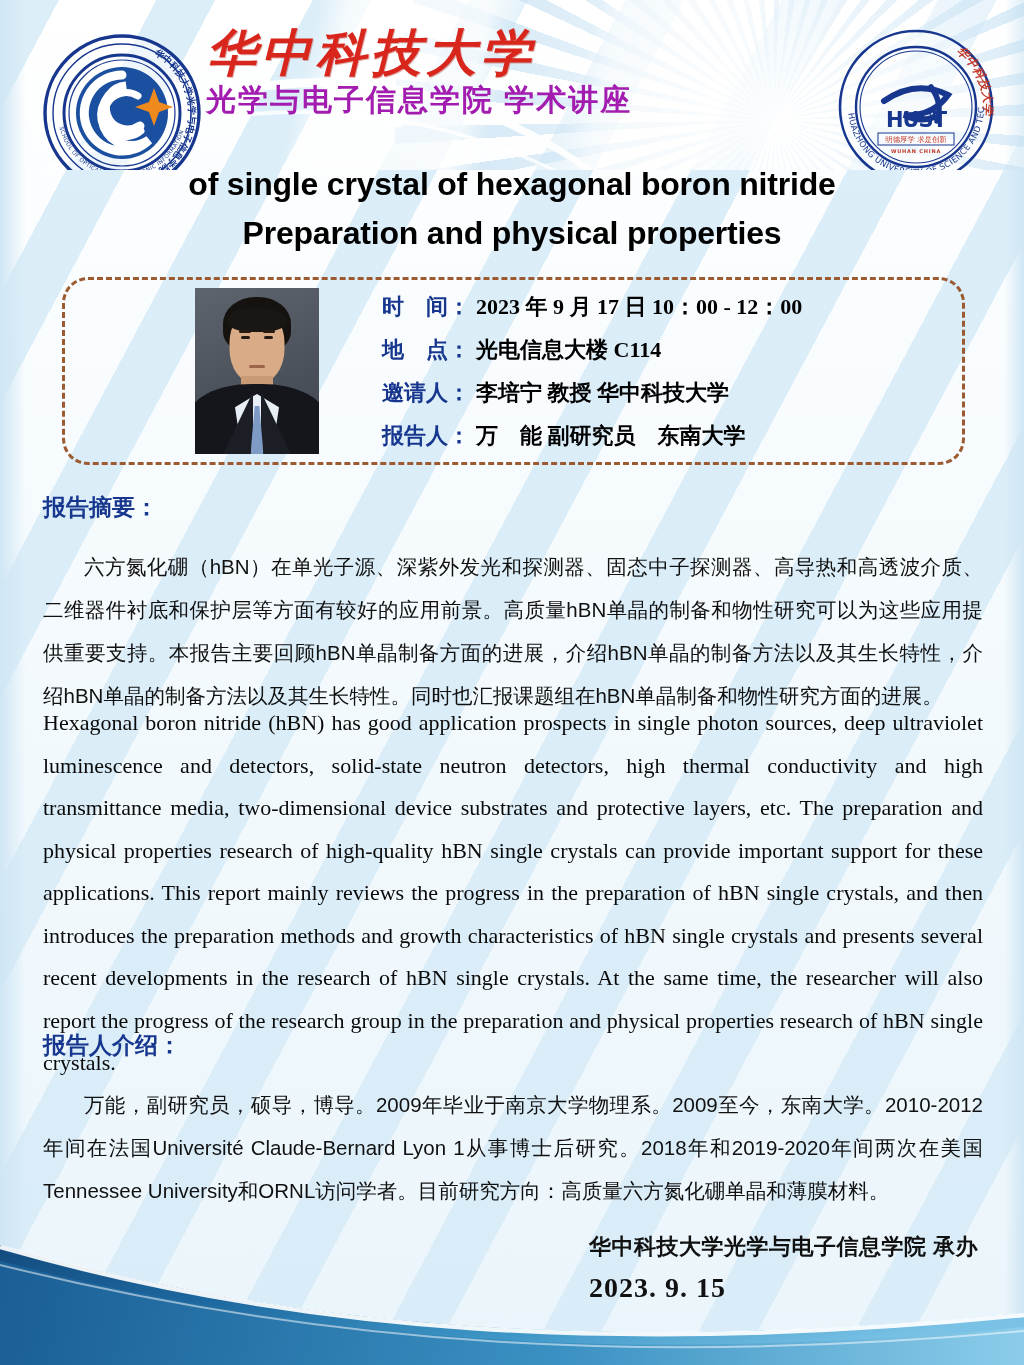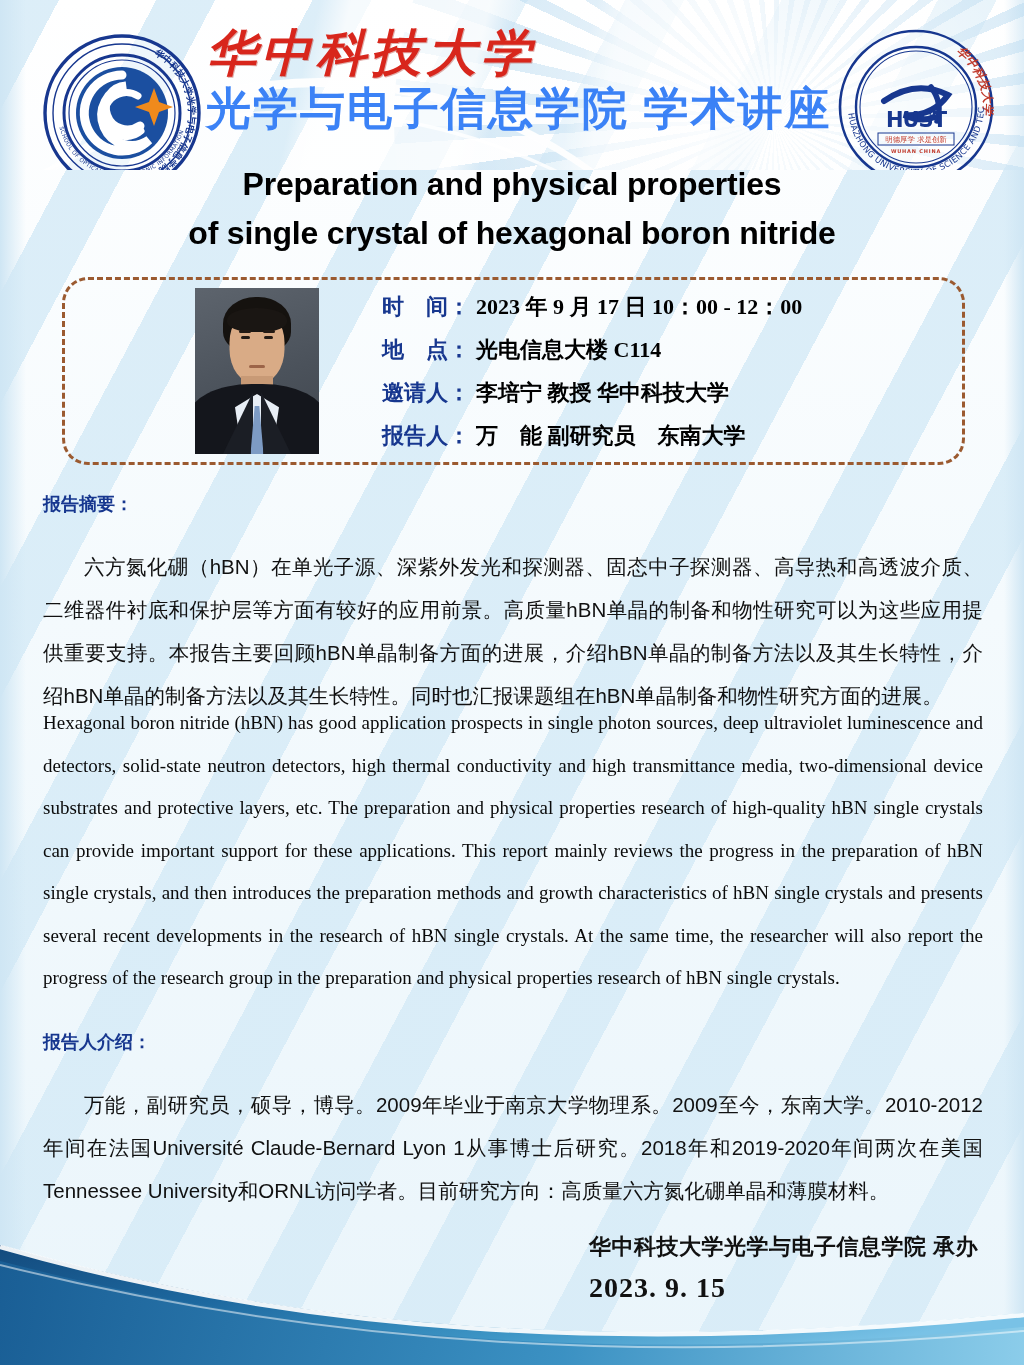--- a/index.html
+++ b/index.html
@@ -90,21 +90,21 @@
     position:absolute; left:206px; top:26px; width:640px;
     text-align:left;
   }
   .title-cn-red{
     font-family:"Liberation Serif","DejaVu Serif",serif;
     font-size:50px; font-weight:bold; font-style:italic;
     color:#d8261c; letter-spacing:5px; line-height:1.08;
     text-shadow:1px 1px 0 rgba(170,25,15,.35);
   }
   .title-cn-blue{
-    font-size:45px; font-weight:bold; color:#3b82f6;
+    font-size:30px; font-weight:bold; color:#a21caf;
     letter-spacing:2px; line-height:1.18; margin-top:2px;
     white-space:nowrap;
   }
 
   
   .main-title{
     position:absolute; left:0; top:160px; width:1024px;
     text-align:center; z-index:6;
   }
   .main-title .line{
@@ -184,32 +184,32 @@
     font-family:"Liberation Serif","DejaVu Serif",serif;
   }
   .info-value{
     color:#000000; font-weight:bold; margin-left:6px;
     font-family:"Liberation Serif","DejaVu Serif",serif;
   }
 
   
   .section-head{
     position:absolute; left:43px;
-    font-size:18px; font-weight:bold; color:#17378f;
+    font-size:23px; font-weight:bold; color:#17378f;
     z-index:6;
   }
   .para-cn{
     position:absolute; left:43px; width:940px;
     font-size:20.5px; line-height:43px; color:#111111;
     text-align:justify; z-index:6;
     font-family:"Liberation Sans","DejaVu Sans",sans-serif;
   }
   .para-en{
     position:absolute; left:43px; width:940px;
-    font-size:19px; line-height:42.5px; color:#0a0a0a;
+    font-size:22px; line-height:42.5px; color:#0a0a0a;
     text-align:justify; z-index:6;
     font-family:"Liberation Serif","DejaVu Serif",serif;
   }
   .indent{ text-indent:2em; }
 
   
   .footer{
     position:absolute; right:46px; z-index:7; 
   }
   .footer-org{
@@ -285,22 +285,22 @@
     </text>
   </svg>
 
   <div class="header-titles">
     <div class="title-cn-red">华中科技大学</div>
     <div class="title-cn-blue">光学与电子信息学院 学术讲座</div>
   </div>
 </div>
 
 <div class="main-title">
+  <div class="line">of single crystal of hexagonal boron nitride</div>
   <div class="line">Preparation and physical properties</div>
-  <div class="line">of single crystal of hexagonal boron nitride</div>
 </div>
 
 <div class="info-box">
 
   <div class="portrait">
     <div class="p-hair"></div>
     <div class="p-face"></div>
     <div class="p-fringe"></div>
     <div class="p-brow l"></div>
     <div class="p-brow r"></div>

